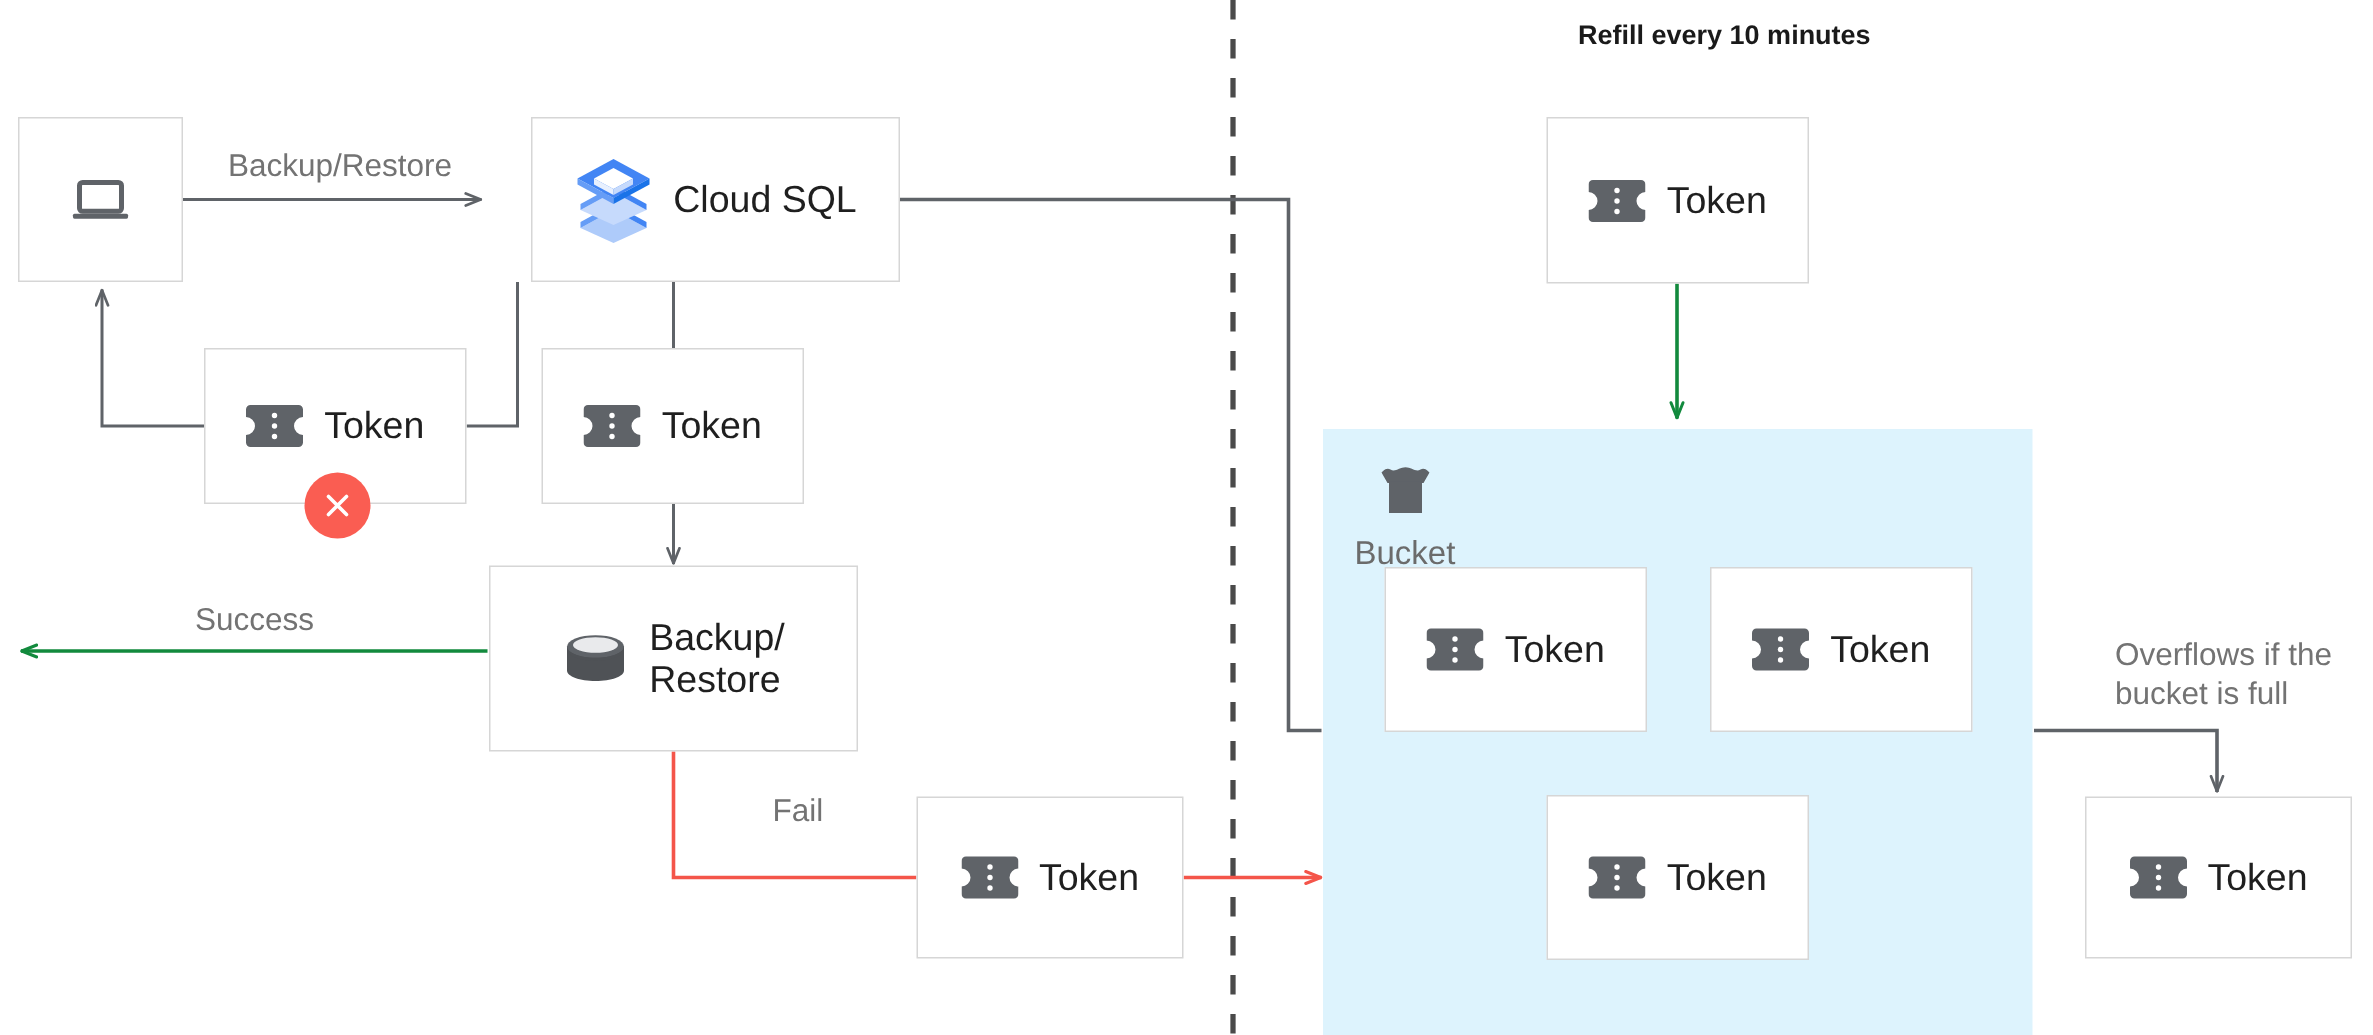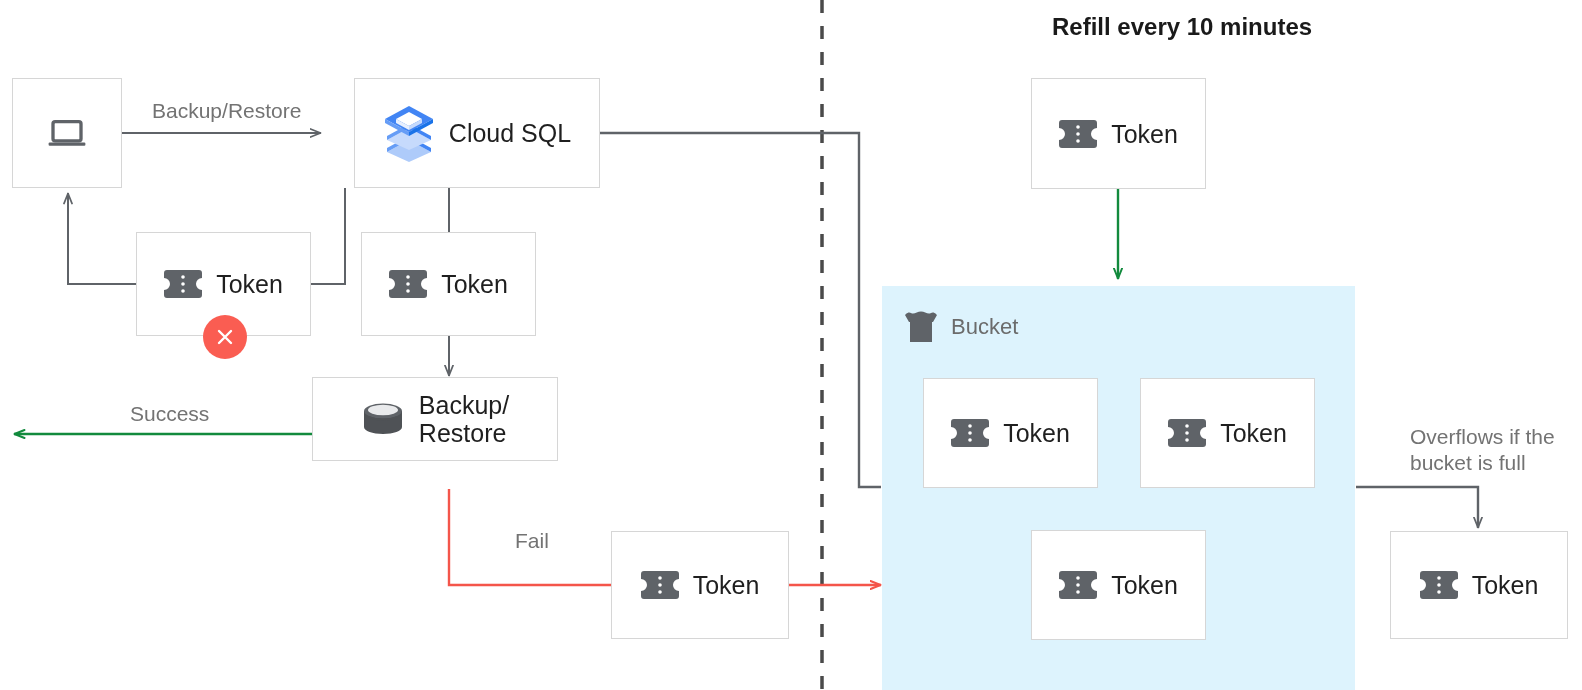--- a/index.html
+++ b/index.html
@@ -50,35 +50,36 @@
     z-index: 1;
   }
   #bucket-header {
     position: absolute;
     display: flex;
     align-items: center;
     gap: 12px;
     z-index: 4;
     color: #6b6b6b;
     font-size: 22px;
+    flex-direction: column;
   }
 
   
   .wire-label {
     position: absolute;
     color: #737373;
     font-size: 21px;
     line-height: 1.25;
     white-space: pre-line;
     z-index: 4;
   }
   #diagram-title {
     position: absolute;
     color: #1a1a1a;
-    font-size: 24px;
+    font-size: 18px;
     font-weight: bold;
     z-index: 4;
     white-space: nowrap;
   }
 
   
   .error-badge {
     position: absolute;
     width: 44px;
     height: 44px;
@@ -186,21 +187,21 @@
   <div class="node" style="left:361px; top:232px; width:175px; height:104px;">
     <svg class="icon" width="38" height="30" viewBox="0 0 38 30">
       <path d="M3,1 H35 A3,3 0 0 1 38,4 V9 A6,6 0 0 0 38,21 V26 A3,3 0 0 1 35,29 H3 A3,3 0 0 1 0,26 V21 A6,6 0 0 0 0,9 V4 A3,3 0 0 1 3,1 Z" fill="#5f6368"></path>
       <circle cx="19" cy="8" r="1.8" fill="#ffffff"></circle>
       <circle cx="19" cy="15" r="1.8" fill="#ffffff"></circle>
       <circle cx="19" cy="22" r="1.8" fill="#ffffff"></circle>
     </svg>
     <span class="node-label">Token</span>
   </div>
 
-  <div class="node" style="left:312px; top:377px; width:246px; height:84px;">
+  <div class="node" style="left:326px; top:377px; width:246px; height:124px;">
     <svg class="icon" width="44" height="36" viewBox="0 0 44 36">
       <path d="M3,10 V26 C3,30 11.5,33 22,33 C32.5,33 41,30 41,26 V10 Z" fill="#4f5256"></path>
       <ellipse cx="22" cy="10" rx="19" ry="7.5" fill="#5f6368"></ellipse>
       <ellipse cx="22" cy="9" rx="15" ry="5.2" fill="#e9eaec"></ellipse>
       <ellipse cx="22" cy="10.5" rx="19" ry="7.5" fill="#5f6368" opacity="0"></ellipse>
       <path d="M3,10 C3,14.2 11.5,17.5 22,17.5 C32.5,17.5 41,14.2 41,10 V12 C41,16.2 32.5,19.5 22,19.5 C11.5,19.5 3,16.2 3,12 Z" fill="#4f5256"></path>
     </svg>
     <span class="node-label">Backup/
 Restore</span>
   </div>

